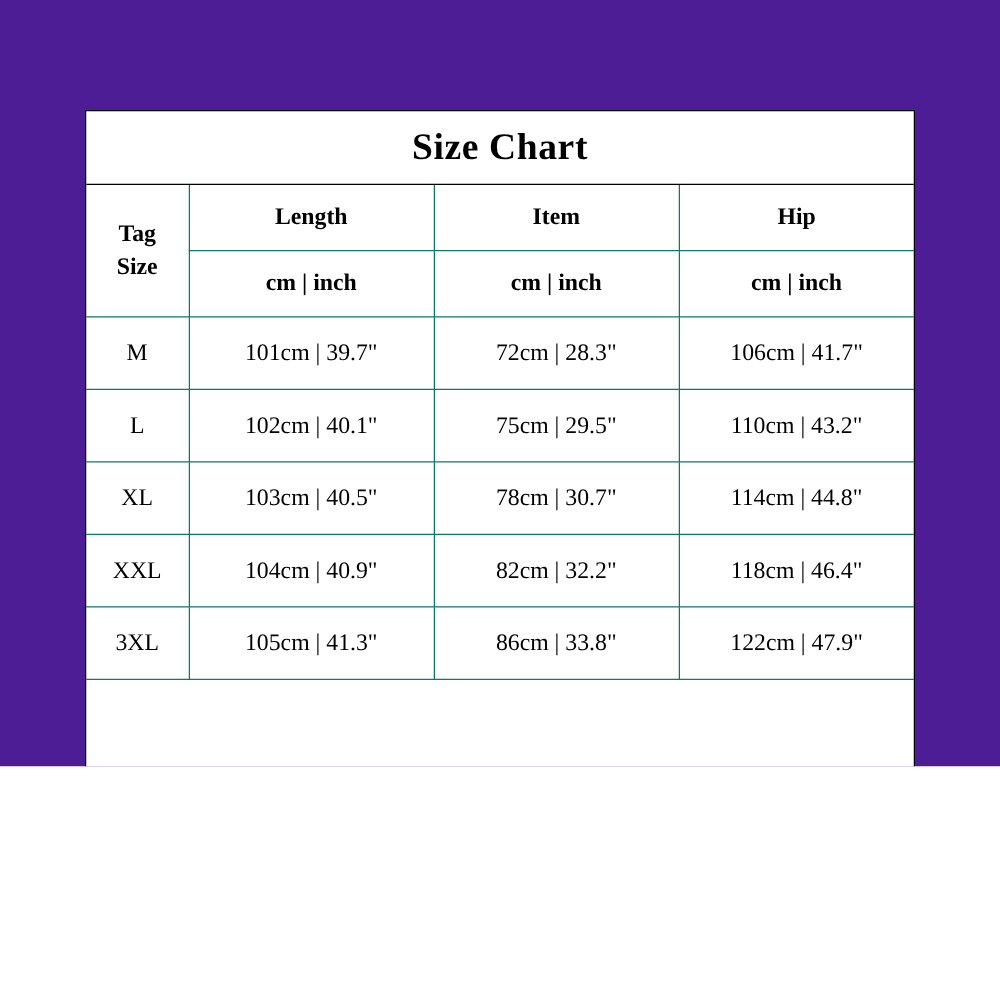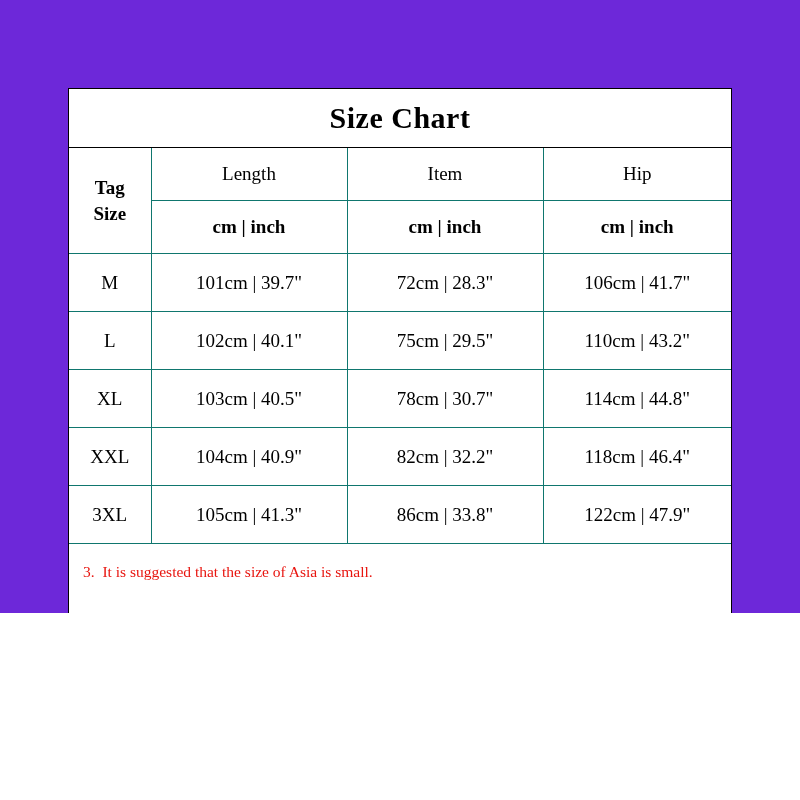--- a/index.html
+++ b/index.html
@@ -8,21 +8,21 @@
     width: 800px;
     height: 800px;
     background: #ffffff;
     font-family: "Liberation Serif", serif;
   }
 
   #page {
     position: relative;
     width: 800px;
     height: 613px;
-    background: #6d28d9;
+    background: #4c1d95;
     overflow: hidden;
   }
 
   .chart-frame {
     position: absolute;
     left: 68px;
     top: 88px;
     width: 664px;
     height: 624px;
     border: 1px solid #000000;
@@ -63,21 +63,21 @@
   table.size-table td.no-left  { border-left: none; }
   table.size-table td.no-right { border-right: none; }
   table.size-table td.no-top   { border-top: none; }
 
   .col-tag   { width: 82px; }
   .col-len   { width: 196px; }
   .col-waist { width: 196px; }
   .col-hip   { width: 188px; }
 
   .hdr-main {
-    font-weight: normal;
+    font-weight: bold;
     font-size: 20px;
     height: 52px;
   }
 
   .hdr-sub {
     font-weight: bold;
     font-size: 18px;
     height: 52px;
   }
 
@@ -169,17 +169,16 @@
         <tr class="data-row">
           <td class="size-label no-left">3XL</td>
           <td>105cm | 41.3"</td>
           <td>86cm | 33.8"</td>
           <td class="no-right">122cm | 47.9"</td>
         </tr>
       </tbody>
     </table>
 
     <div class="notes">
-      <p class="note-line">3.  It is suggested that the size of Asia is small.</p>
     </div>
 
   </div>
 </div>
 
 </body></html>

